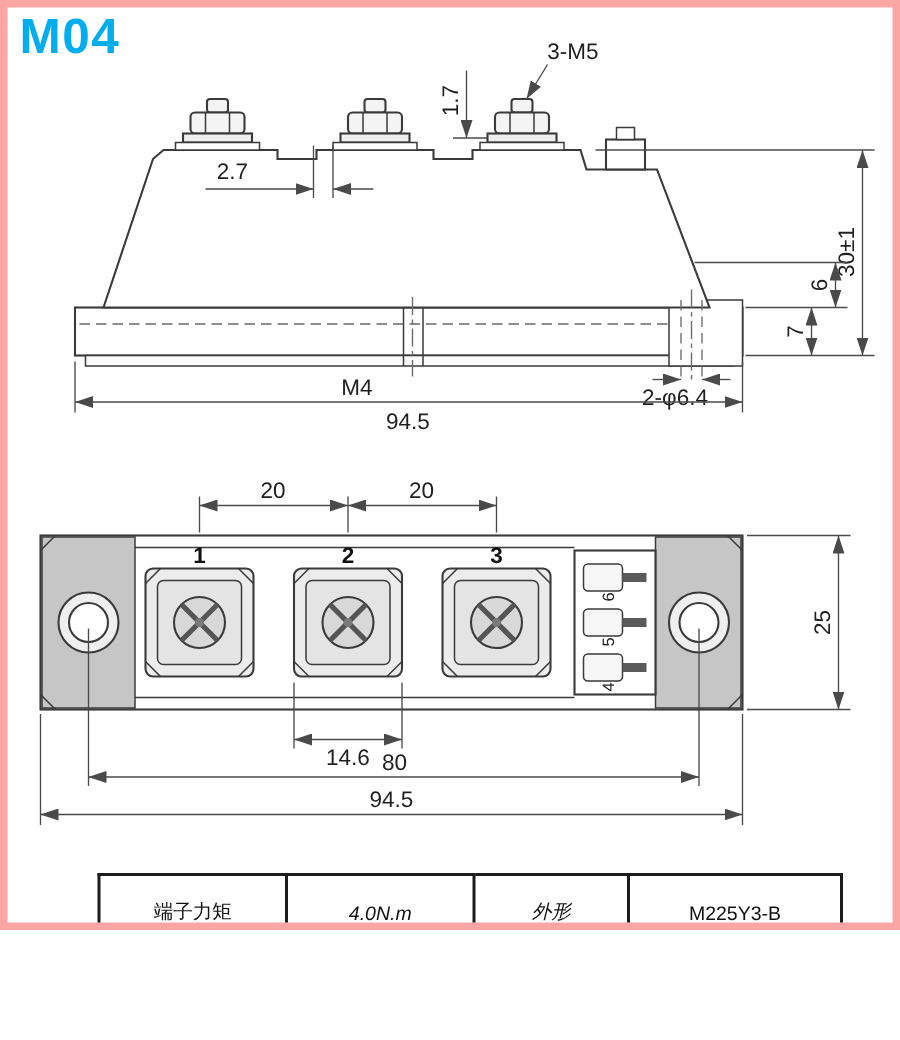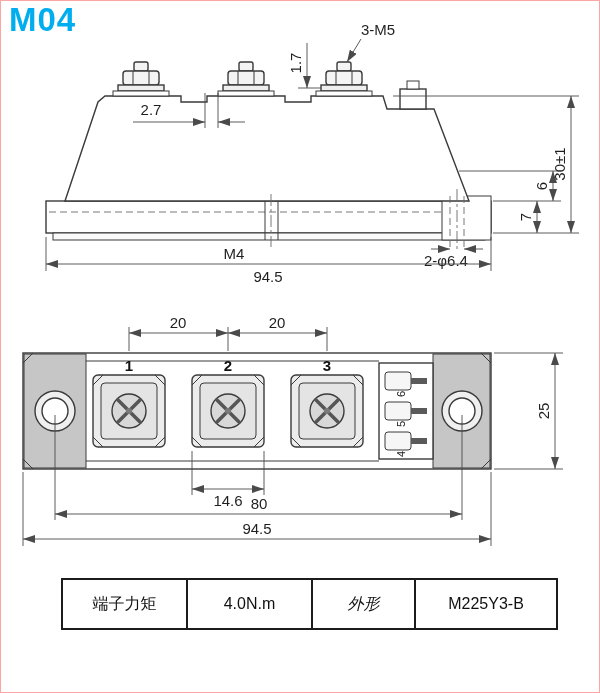--- a/index.html
+++ b/index.html
@@ -1,18 +1,18 @@
 <!DOCTYPE html>
 <html><head>
 <meta charset="utf-8">
 <style>
   html,body { margin:0; padding:0; background:#ffffff; }
   .page {
-    position:relative; width:600px; height:693px; background:#ffffff;
-    border:1px solid #fca5a5; box-sizing:border-box; overflow:hidden;
+    position:relative; width:600px; height:620px; background:#ffffff;
+    border:5px solid #fca5a5; box-sizing:border-box; overflow:hidden;
     font-family:"Liberation Sans", sans-serif;
   }
   .title {
     position:absolute; top:0px; left:8px; font-size:33px; font-weight:bold;
     letter-spacing:1px; z-index:2;
   }
   svg.drawing { position:absolute; top:0; left:0; }
 
   
   .obj      { stroke:#3a3a3a; stroke-width:1.4; }
@@ -24,24 +24,24 @@
 
   .dim-text { font-family:"Liberation Sans", sans-serif; font-size:15px; fill:#1f1f1f; }
   .num      { font-family:"Liberation Sans", sans-serif; font-size:15px; font-weight:bold; fill:#111; text-anchor:middle; }
   .pin-num  { font-family:"Liberation Sans", sans-serif; font-size:11px; fill:#222; text-anchor:middle; }
 
   
   .table-wrap { position:absolute; left:60px; top:577px; }
   table.spec { border-collapse:collapse; }
   table.spec td {
     border:2px solid #1c1c1c; height:50px; text-align:center; vertical-align:middle;
-    font-size:16px; color:#111; padding:0 16px; box-sizing:border-box;
+    font-size:13px; color:#111; padding:0 16px; box-sizing:border-box;
   }
   table.spec td.c1 { width:125px; }
-  table.spec td.c2 { width:125px; }
+  table.spec td.c2 { width:125px;font-style:italic; }
   table.spec td.c3 { width:103px;font-style:italic; }
   table.spec td.c4 { width:142px; }
 </style>
 </head>
 <body>
 
 <div class="page">
 
   <div class="title" style="color: rgb(0, 174, 239);">M04</div>
 

